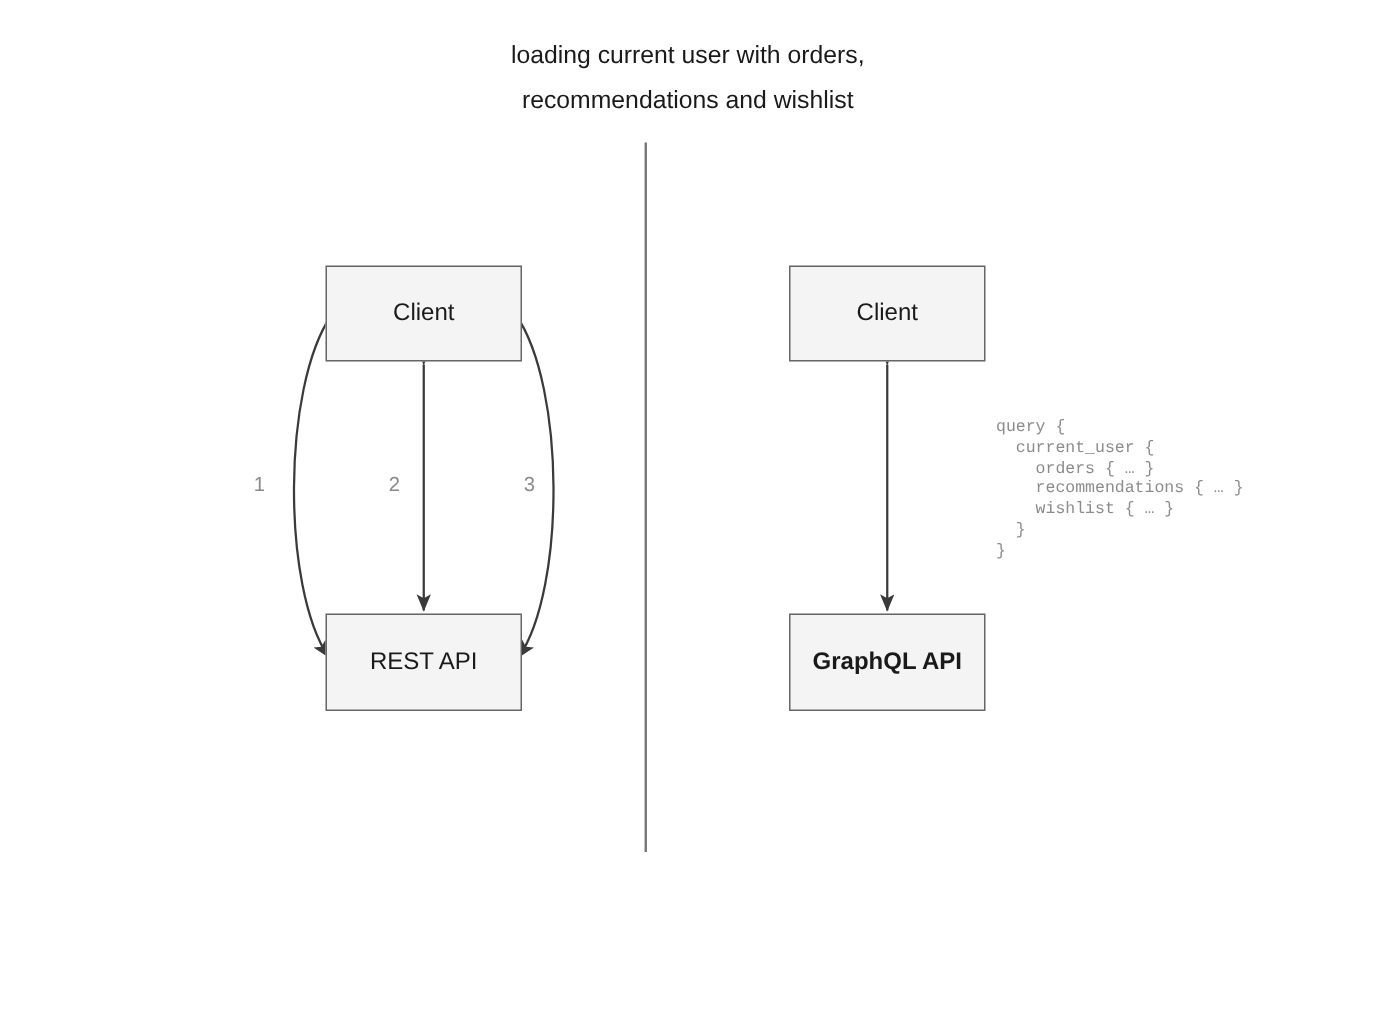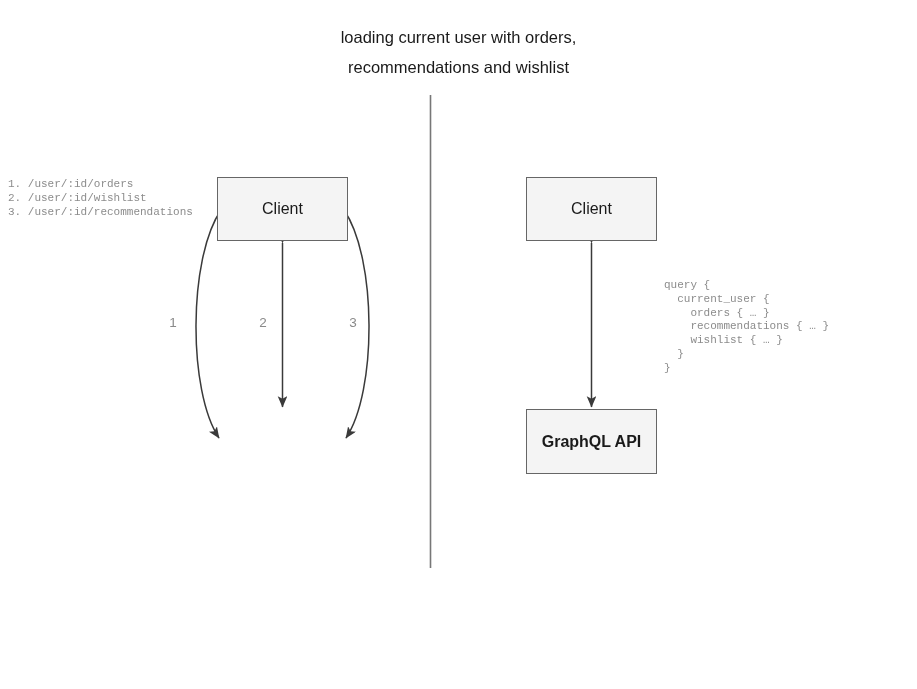--- a/index.html
+++ b/index.html
@@ -93,28 +93,28 @@
 
     <path d="M 221,210 C 188,258 188,392 219,438" fill="none" stroke="#3a3a3a" stroke-width="1.5" marker-start="url(#arrowhead)" marker-end="url(#arrowhead)"></path>
 
     <line x1="282.5" y1="243" x2="282.5" y2="407" stroke="#3a3a3a" stroke-width="1.5" marker-start="url(#arrowhead)" marker-end="url(#arrowhead)"></line>
 
     <path d="M 344,210 C 377,258 377,392 346,438" fill="none" stroke="#3a3a3a" stroke-width="1.5" marker-start="url(#arrowhead)" marker-end="url(#arrowhead)"></path>
 
     <line x1="591.5" y1="243" x2="591.5" y2="407" stroke="#3a3a3a" stroke-width="1.5" marker-start="url(#arrowhead)" marker-end="url(#arrowhead)"></line>
   </svg>
 
-  <div class="code-block" id="rest-endpoints">1. /user/:id/orders
-2. /user/:id/wishlist
-3. /user/:id/recommendations</div>
 
   <div class="node-box" id="client-rest-box">
     <span>Client</span>
   </div>
 
+  <div class="node-box" id="rest-api-box">
+    <span>REST API</span>
+  </div>
 
   <div class="edge-label" id="edge-label-1">1</div>
   <div class="edge-label" id="edge-label-2">2</div>
   <div class="edge-label" id="edge-label-3">3</div>
 
   <div class="node-box" id="client-gql-box">
     <span>Client</span>
   </div>
 
   <div class="node-box" id="graphql-api-box">

